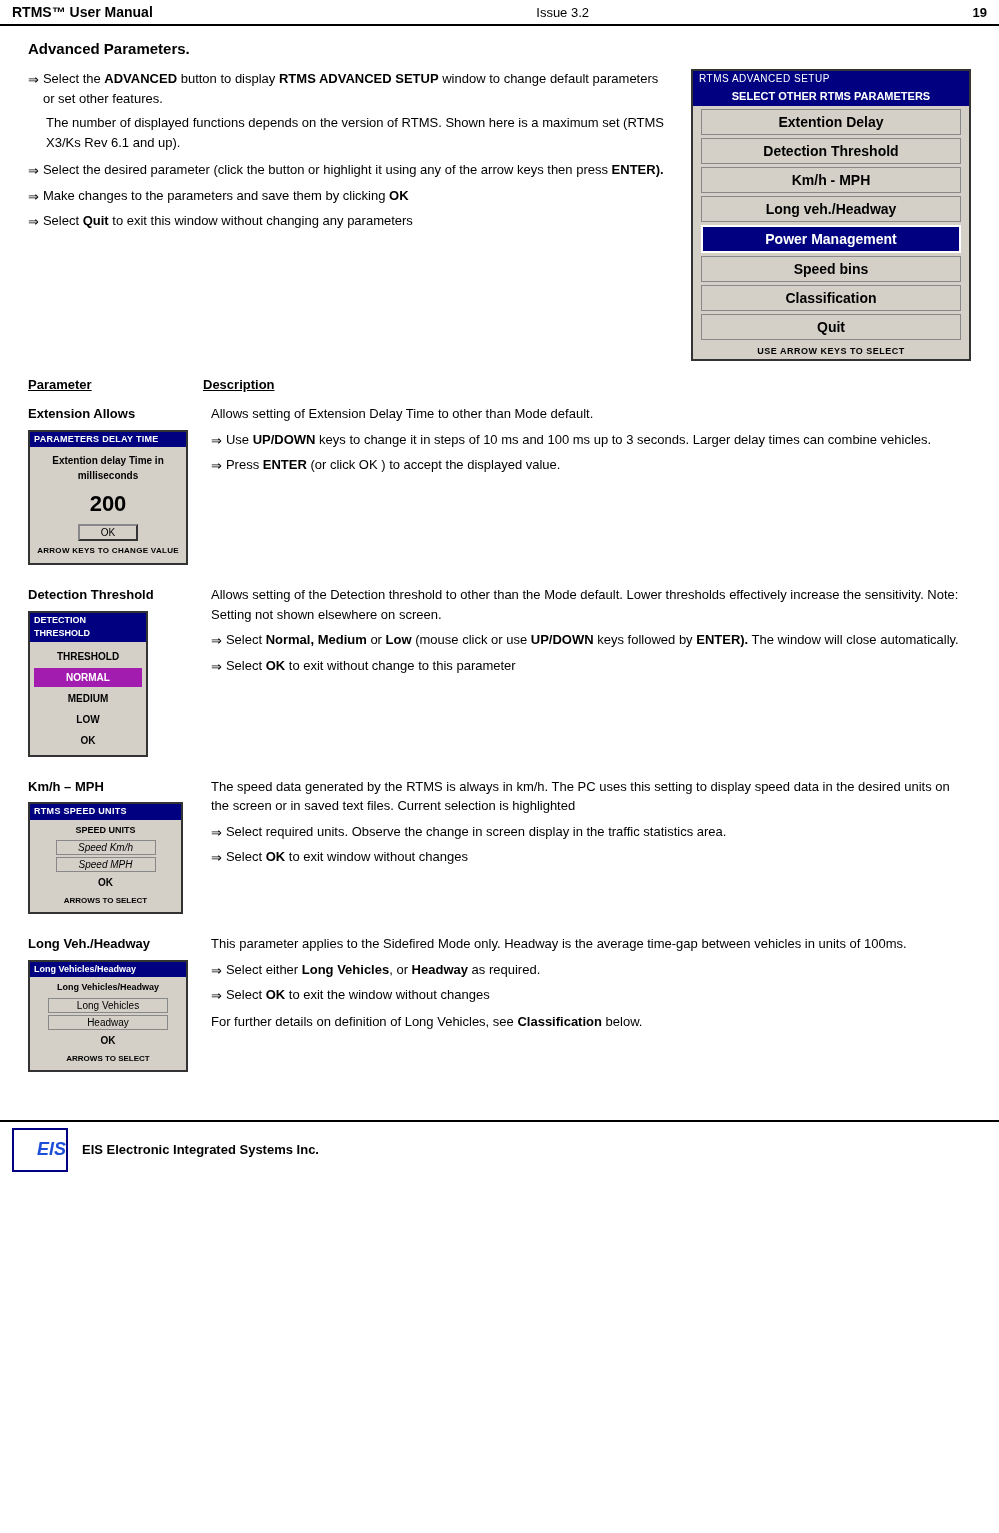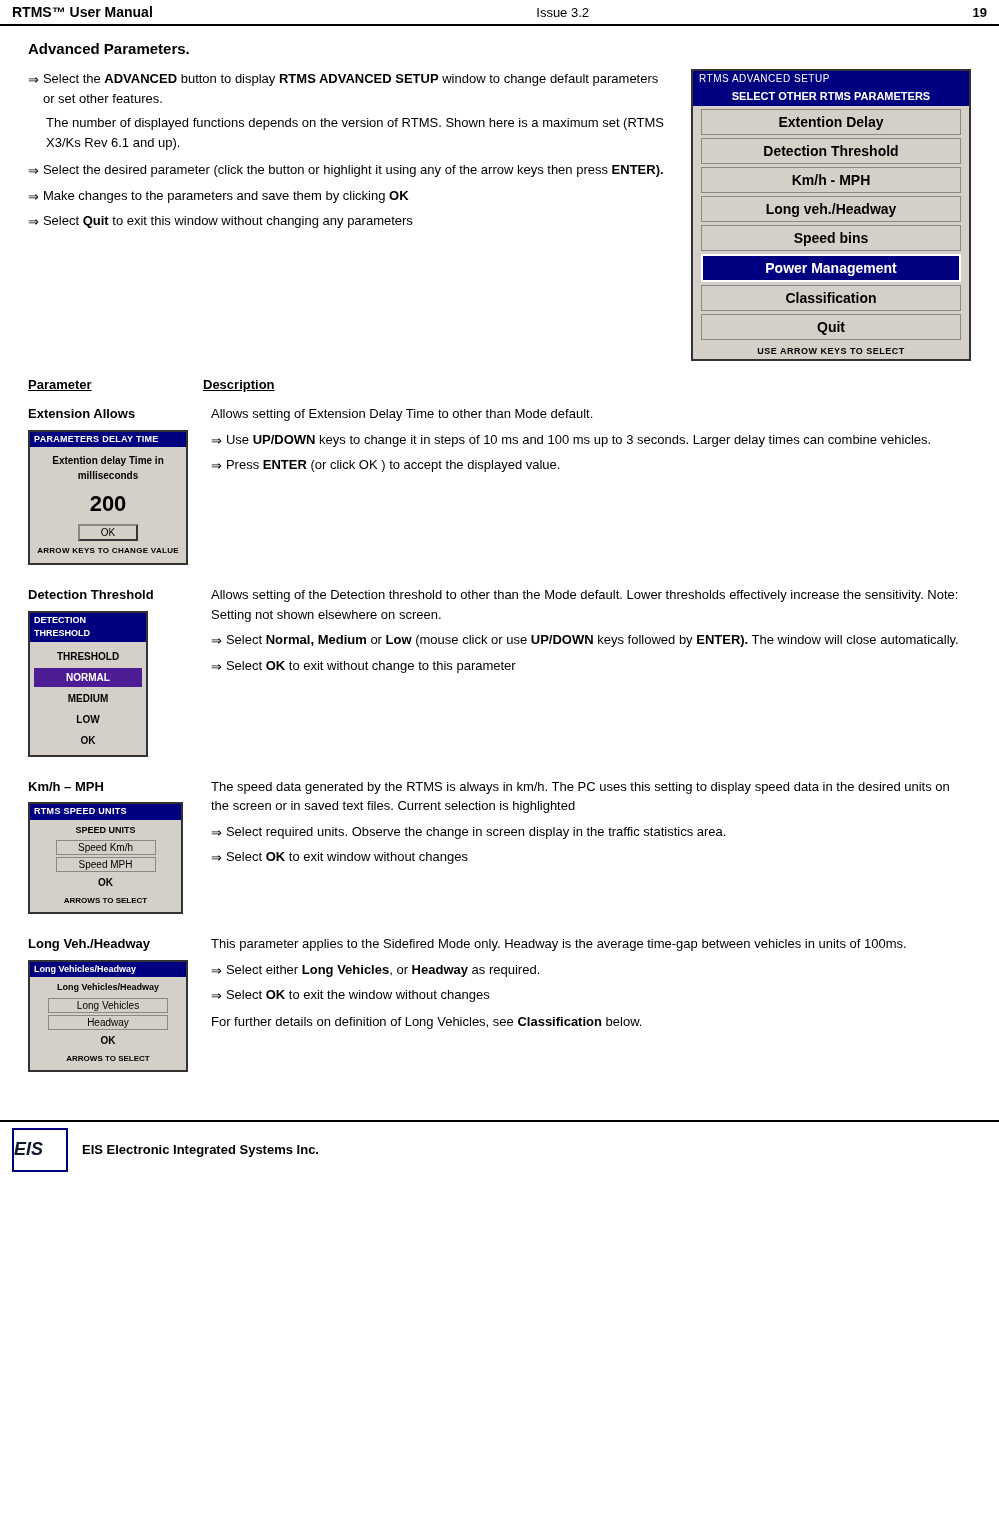--- a/index.html
+++ b/index.html
@@ -193,21 +193,21 @@
     .threshold-row {
       display: block;
       text-align: center;
       padding: 2px 4px;
       margin: 2px 0;
       font-size: 10px;
       font-weight: bold;
       cursor: pointer;
     }
     .threshold-row.selected {
-      background: #4c1d95;
+      background: #a21caf;
       color: #fff;
     }
 
     
     .speed-ui {
       border: 2px solid #333;
       background: #d4d0c8;
       width: 155px;
       margin-top: 6px;
       font-size: 10px;
@@ -229,20 +229,21 @@
     .speed-btn {
       display: block;
       text-align: center;
       border: 1px solid #888;
       background: #d4d0c8;
       margin: 2px auto;
       padding: 1px 6px;
       font-size: 10px;
       width: 100px;
       cursor: pointer;
+      font-style: italic;
     }
     .speed-ok {
       display: block;
       text-align: center;
       font-size: 10px;
       font-weight: bold;
       padding: 1px 0;
       margin: 2px 0;
     }
     .speed-footer {
@@ -314,24 +315,24 @@
       padding: 6px 12px;
       margin-top: 20px;
       gap: 14px;
     }
     .footer-logo {
       width: 56px;
       height: 44px;
       border: 2px solid #000080;
       display: flex;
       align-items: center;
-      justify-content: flex-start;
+      justify-content: flex-end;
       font-size: 18px;
       font-weight: bold;
-      color: #0f172a;
+      color: #1d4ed8;
       background: #fff;
       font-style: italic;
     }
     .footer-text {
       font-size: 13px;
       font-weight: bold;
     }
   </style>
 </head>
 <body>
@@ -368,22 +369,22 @@
       </div>
     </div>
 
     <div class="rtms-window">
       <div class="rtms-window-title">RTMS ADVANCED SETUP</div>
       <div class="rtms-window-header">SELECT OTHER RTMS PARAMETERS</div>
       <div class="rtms-menu-item">Extention Delay</div>
       <div class="rtms-menu-item">Detection Threshold</div>
       <div class="rtms-menu-item">Km/h - MPH</div>
       <div class="rtms-menu-item">Long veh./Headway</div>
+      <div class="rtms-menu-item selected">Power Management</div>
       <div class="rtms-menu-item">Speed bins</div>
-      <div class="rtms-menu-item selected">Power Management</div>
       <div class="rtms-menu-item">Classification</div>
       <div class="rtms-menu-item">Quit</div>
       <div class="rtms-window-footer">USE ARROW KEYS TO SELECT</div>
     </div>
   </div>
 
   <table class="param-table">
     <thead>
       <tr>
         <th>Parameter</th>

